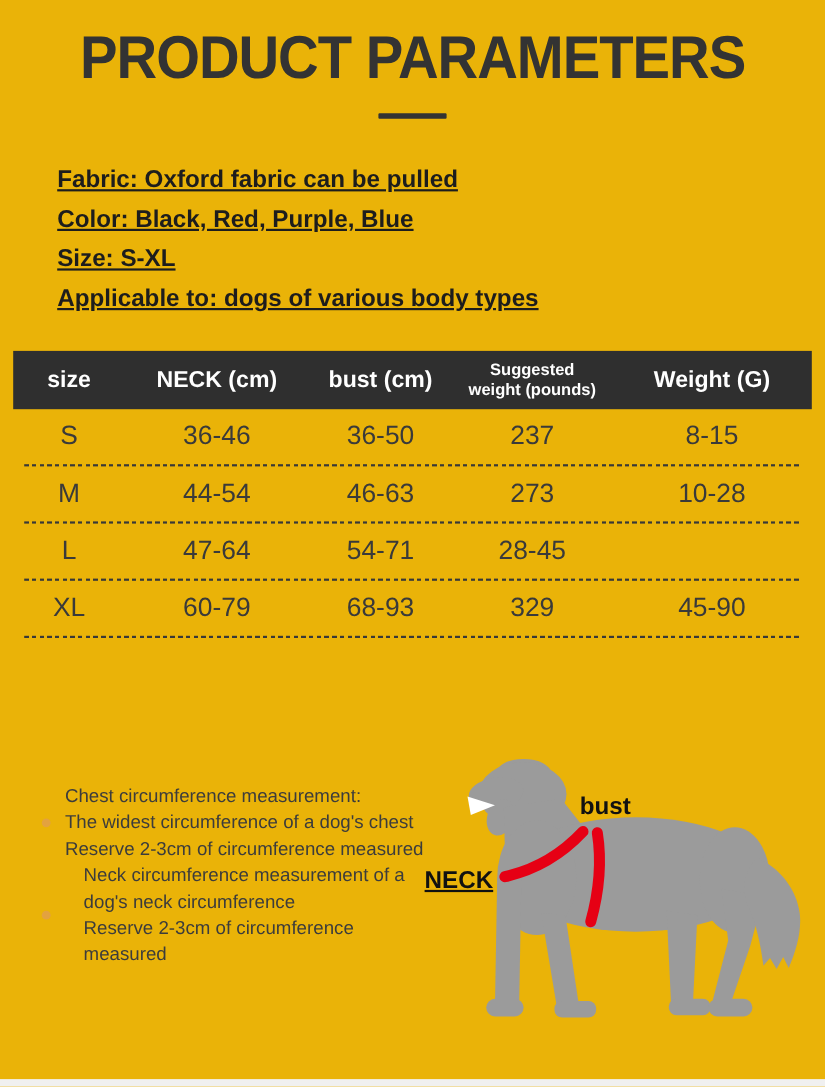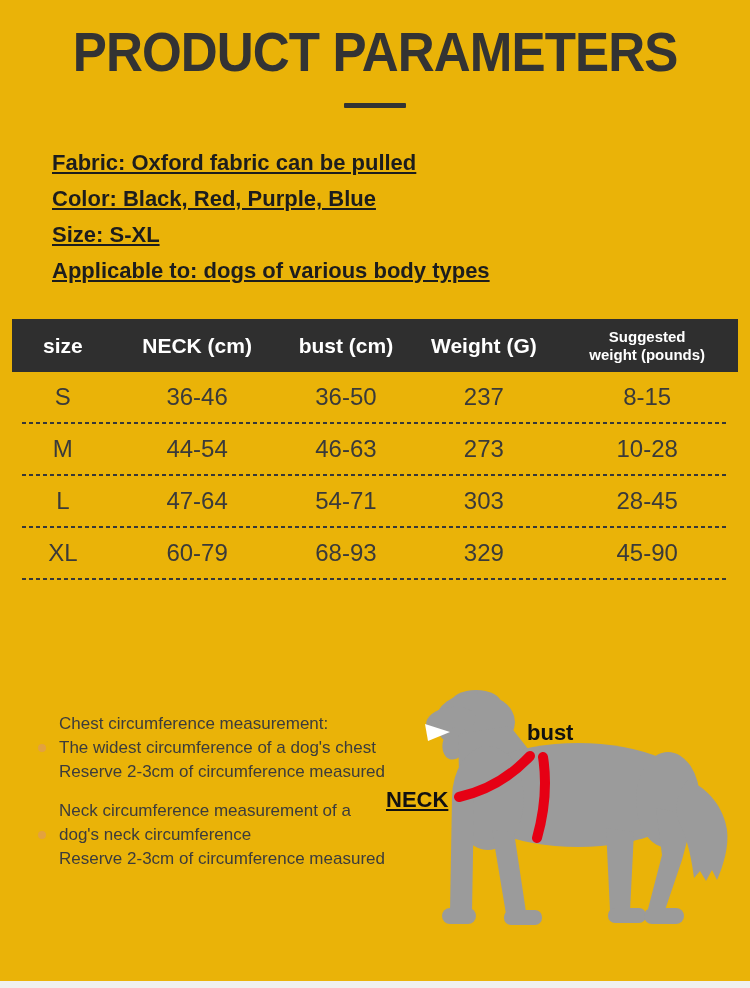--- a/index.html
+++ b/index.html
@@ -42,21 +42,21 @@
     align-items:center;height:50px;
   }
   .td{font-size:24px;font-weight:400;color:#3a3a3a;text-align:center;}
   .divider{
     height:2px;margin:0 10px;
     background:repeating-linear-gradient(90deg,#383838 0 4px,transparent 4px 7px);
   }
   
   .notes{position:absolute;top:712px;left:38px;width:352px;color:#3c3c3c;}
   .note-group{display:flex;align-items:center;}
-  .note-group + .note-group{margin-top:15px;}
+  .note-group + .note-group{margin-top:0;gap:17px;}
   .bullet{
     flex:0 0 8px;width:8px;height:8px;border-radius:50%;
     background:#e3a23f;margin-right:13px;
   }
   .note-lines{font-size:17px;line-height:24px;}
   
   .dog-box{position:absolute;top:680px;left:410px;width:330px;height:270px;}
   .diagram-label{
     position:absolute;font-weight:700;color:#111111;white-space:nowrap;
   }
@@ -82,25 +82,25 @@
     <div>Color: Black, Red, Purple, Blue</div>
     <div>Size: S-XL</div>
     <div>Applicable to: dogs of various body types</div>
   </div>
 
   <div class="size-table">
     <div class="thead">
       <div class="th">size</div>
       <div class="th">NECK (cm)</div>
       <div class="th">bust (cm)</div>
-      <div class="th">Weight (G)</div>
       <div class="th th-sugg">
         <div>Suggested</div>
         <div>weight (pounds)</div>
       </div>
+      <div class="th">Weight (G)</div>
     </div>
 
     <div class="trow">
       <div class="td">S</div>
       <div class="td">36-46</div>
       <div class="td">36-50</div>
       <div class="td">237</div>
       <div class="td">8-15</div>
     </div>
     <div class="divider"></div>
@@ -111,21 +111,20 @@
       <div class="td">46-63</div>
       <div class="td">273</div>
       <div class="td">10-28</div>
     </div>
     <div class="divider"></div>
 
     <div class="trow">
       <div class="td">L</div>
       <div class="td">47-64</div>
       <div class="td">54-71</div>
-      <div class="td">303</div>
       <div class="td">28-45</div>
     </div>
     <div class="divider"></div>
 
     <div class="trow">
       <div class="td">XL</div>
       <div class="td">60-79</div>
       <div class="td">68-93</div>
       <div class="td">329</div>
       <div class="td">45-90</div>

